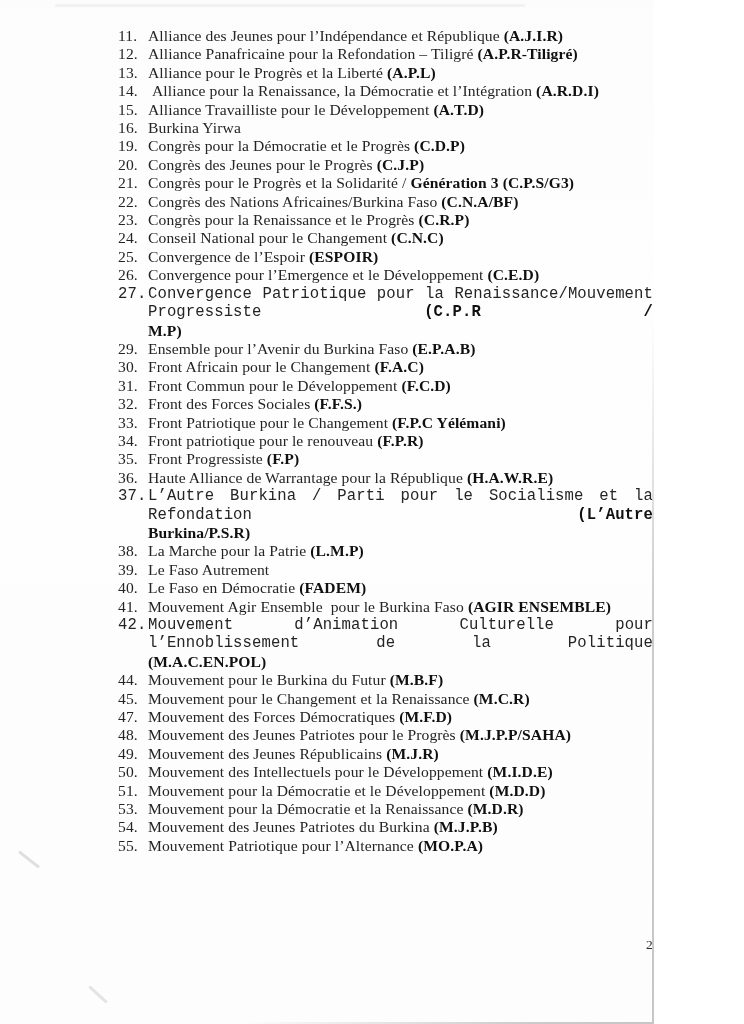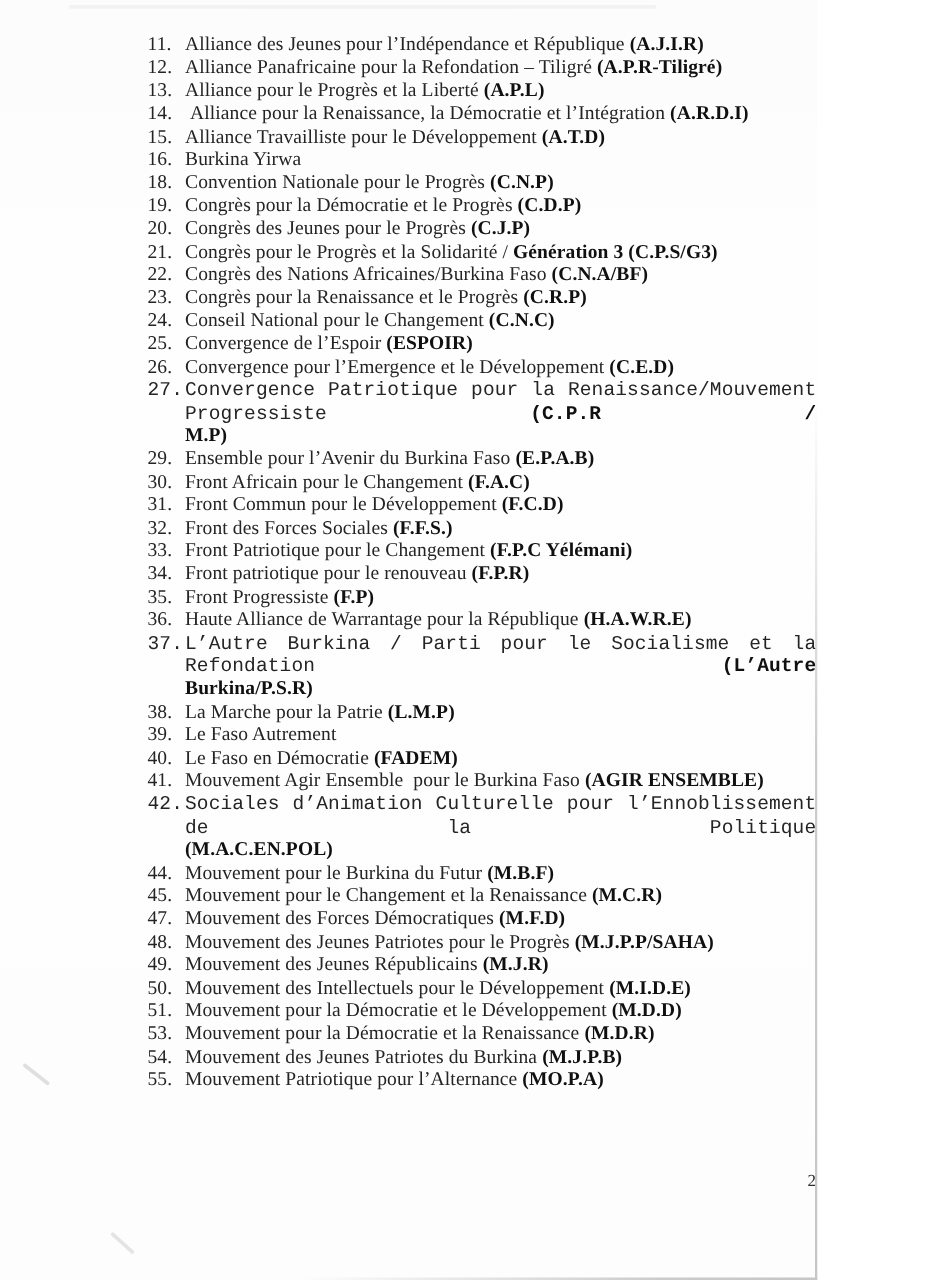--- a/index.html
+++ b/index.html
@@ -125,23 +125,20 @@
       <div class="item">
         <div class="line first"><span class="num">14.</span><span> Alliance pour la Renaissance, la Démocratie et l’Intégration </span><span class="b">(A.R.D.I)</span></div>
       </div>
       <div class="item">
         <div class="line first"><span class="num">15.</span><span>Alliance Travailliste pour le Développement </span><span class="b">(A.T.D)</span></div>
       </div>
       <div class="item">
         <div class="line first"><span class="num">16.</span><span>Burkina Yirwa</span></div>
       </div>
       <div class="item">
-        <div class="line first"><span class="num">18.</span><span>Convention Nationale pour le Progrès </span><span class="b">(C.N.P)</span></div>
-      </div>
-      <div class="item">
         <div class="line first"><span class="num">19.</span><span>Congrès pour la Démocratie et le Progrès </span><span class="b">(C.D.P)</span></div>
       </div>
       <div class="item">
         <div class="line first"><span class="num">20.</span><span>Congrès des Jeunes pour le Progrès </span><span class="b">(C.J.P)</span></div>
       </div>
       <div class="item">
         <div class="line first"><span class="num">21.</span><span>Congrès pour le Progrès et la Solidarité / </span><span class="b">Génération 3 (C.P.S/G3)</span></div>
       </div>
       <div class="item">
         <div class="line first"><span class="num">22.</span><span>Congrès des Nations Africaines/Burkina Faso </span><span class="b">(C.N.A/BF)</span></div>
@@ -196,21 +193,21 @@
       <div class="item">
         <div class="line first"><span class="num">39.</span><span>Le Faso Autrement</span></div>
       </div>
       <div class="item">
         <div class="line first"><span class="num">40.</span><span>Le Faso en Démocratie </span><span class="b">(FADEM)</span></div>
       </div>
       <div class="item">
         <div class="line first"><span class="num">41.</span><span>Mouvement Agir Ensemble  pour le Burkina Faso </span><span class="b">(AGIR ENSEMBLE)</span></div>
       </div>
       <div class="item">
-        <div class="line first jl"><span class="num">42.</span><span>Sociales d’Animation Culturelle pour l’Ennoblissement de la Politique</span></div>
+        <div class="line first jl"><span class="num">42.</span><span>Mouvement d’Animation Culturelle pour l’Ennoblissement de la Politique</span></div>
         <div class="line"><span class="b">(M.A.C.EN.POL)</span></div>
       </div>
       <div class="item">
         <div class="line first"><span class="num">44.</span><span>Mouvement pour le Burkina du Futur </span><span class="b">(M.B.F)</span></div>
       </div>
       <div class="item">
         <div class="line first"><span class="num">45.</span><span>Mouvement pour le Changement et la Renaissance </span><span class="b">(M.C.R)</span></div>
       </div>
       <div class="item">
         <div class="line first"><span class="num">47.</span><span>Mouvement des Forces Démocratiques </span><span class="b">(M.F.D)</span></div>

